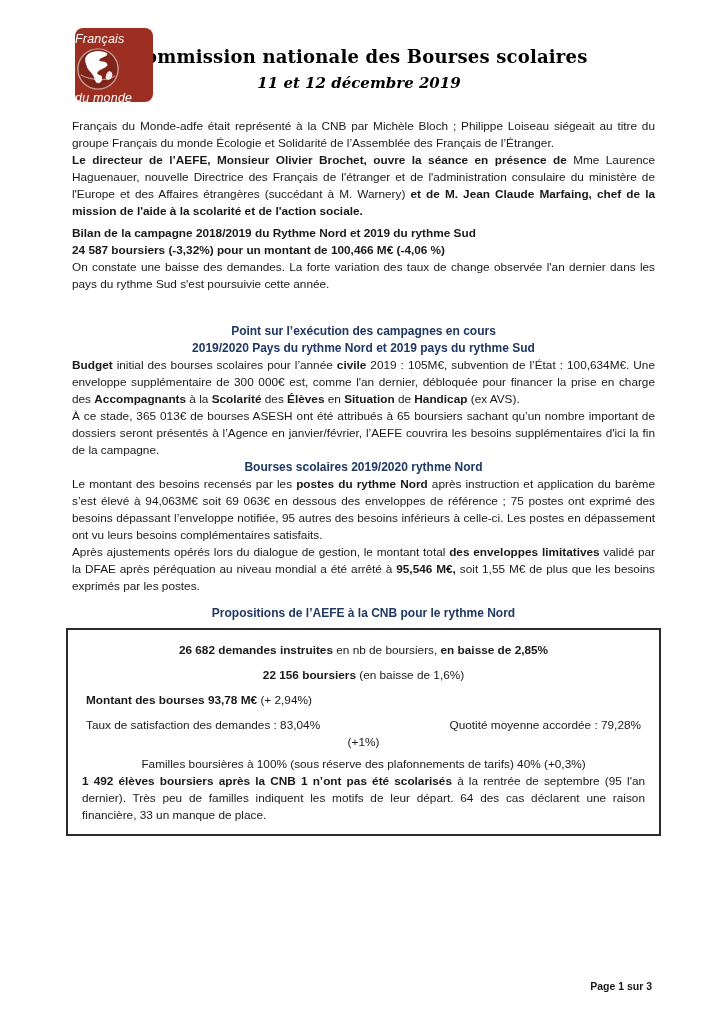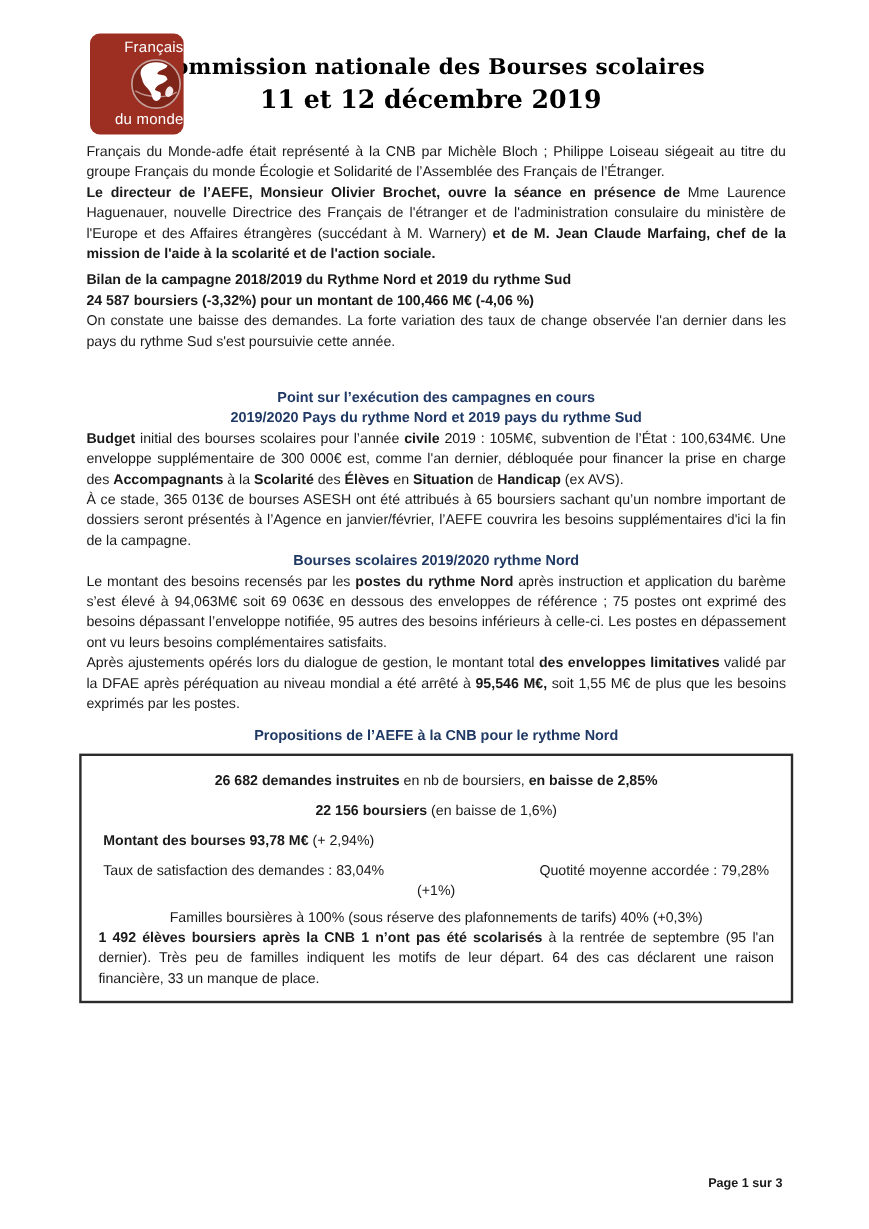--- a/index.html
+++ b/index.html
@@ -6,33 +6,33 @@
   body{
     width:724px;height:1024px;background:#ffffff;position:relative;overflow:hidden;
     font-family:"Liberation Sans",sans-serif;color:#191919;
     -webkit-font-smoothing:antialiased;
   }
   .page{width:724px;height:1024px;position:relative;}
 
   
   .header{position:relative;height:118px;}
   .logo{
-    position:absolute;left:75px;top:28px;width:78px;height:84px;
+    position:absolute;left:75px;top:28px;width:78px;height:74px;
     background:#9c2f22;border-radius:8px;color:#fff;
-    display:flex;flex-direction:column;align-items:flex-end;justify-content:space-between;
-    padding:5px 0 6px;box-sizing:border-box;
+    display:flex;flex-direction:column;align-items:flex-start;justify-content:space-between;
+    padding:5px 0 6px;box-sizing:border-box;font-style:italic;
   }
   .logo .logo-text{font-size:12.5px;line-height:13px;letter-spacing:.2px;}
   .logo svg{display:block;}
   .titles{
     text-align:center;padding:44px 64px 0 58px;
     font-family:"DejaVu Serif",serif;font-weight:bold;color:#000000;
   }
   .doc-title{font-size:18px;line-height:26px;letter-spacing:.2px;}
-  .doc-subtitle{font-size:21px;line-height:26px;}
+  .doc-subtitle{font-size:15px;line-height:26px;font-style:italic;}
 
   
   .content{padding:0 69px 0 72px;font-size:11.8px;line-height:17px;}
   .content p{margin:0;}
   .just{text-align:justify;}
   b,.b{font-weight:bold;}
   .mt22{margin-top:22px;}
   .mt14{margin-top:14px;}
   .bilan{margin-top:5px;font-weight:bold;}
   .bilan .reg{font-weight:normal;}

